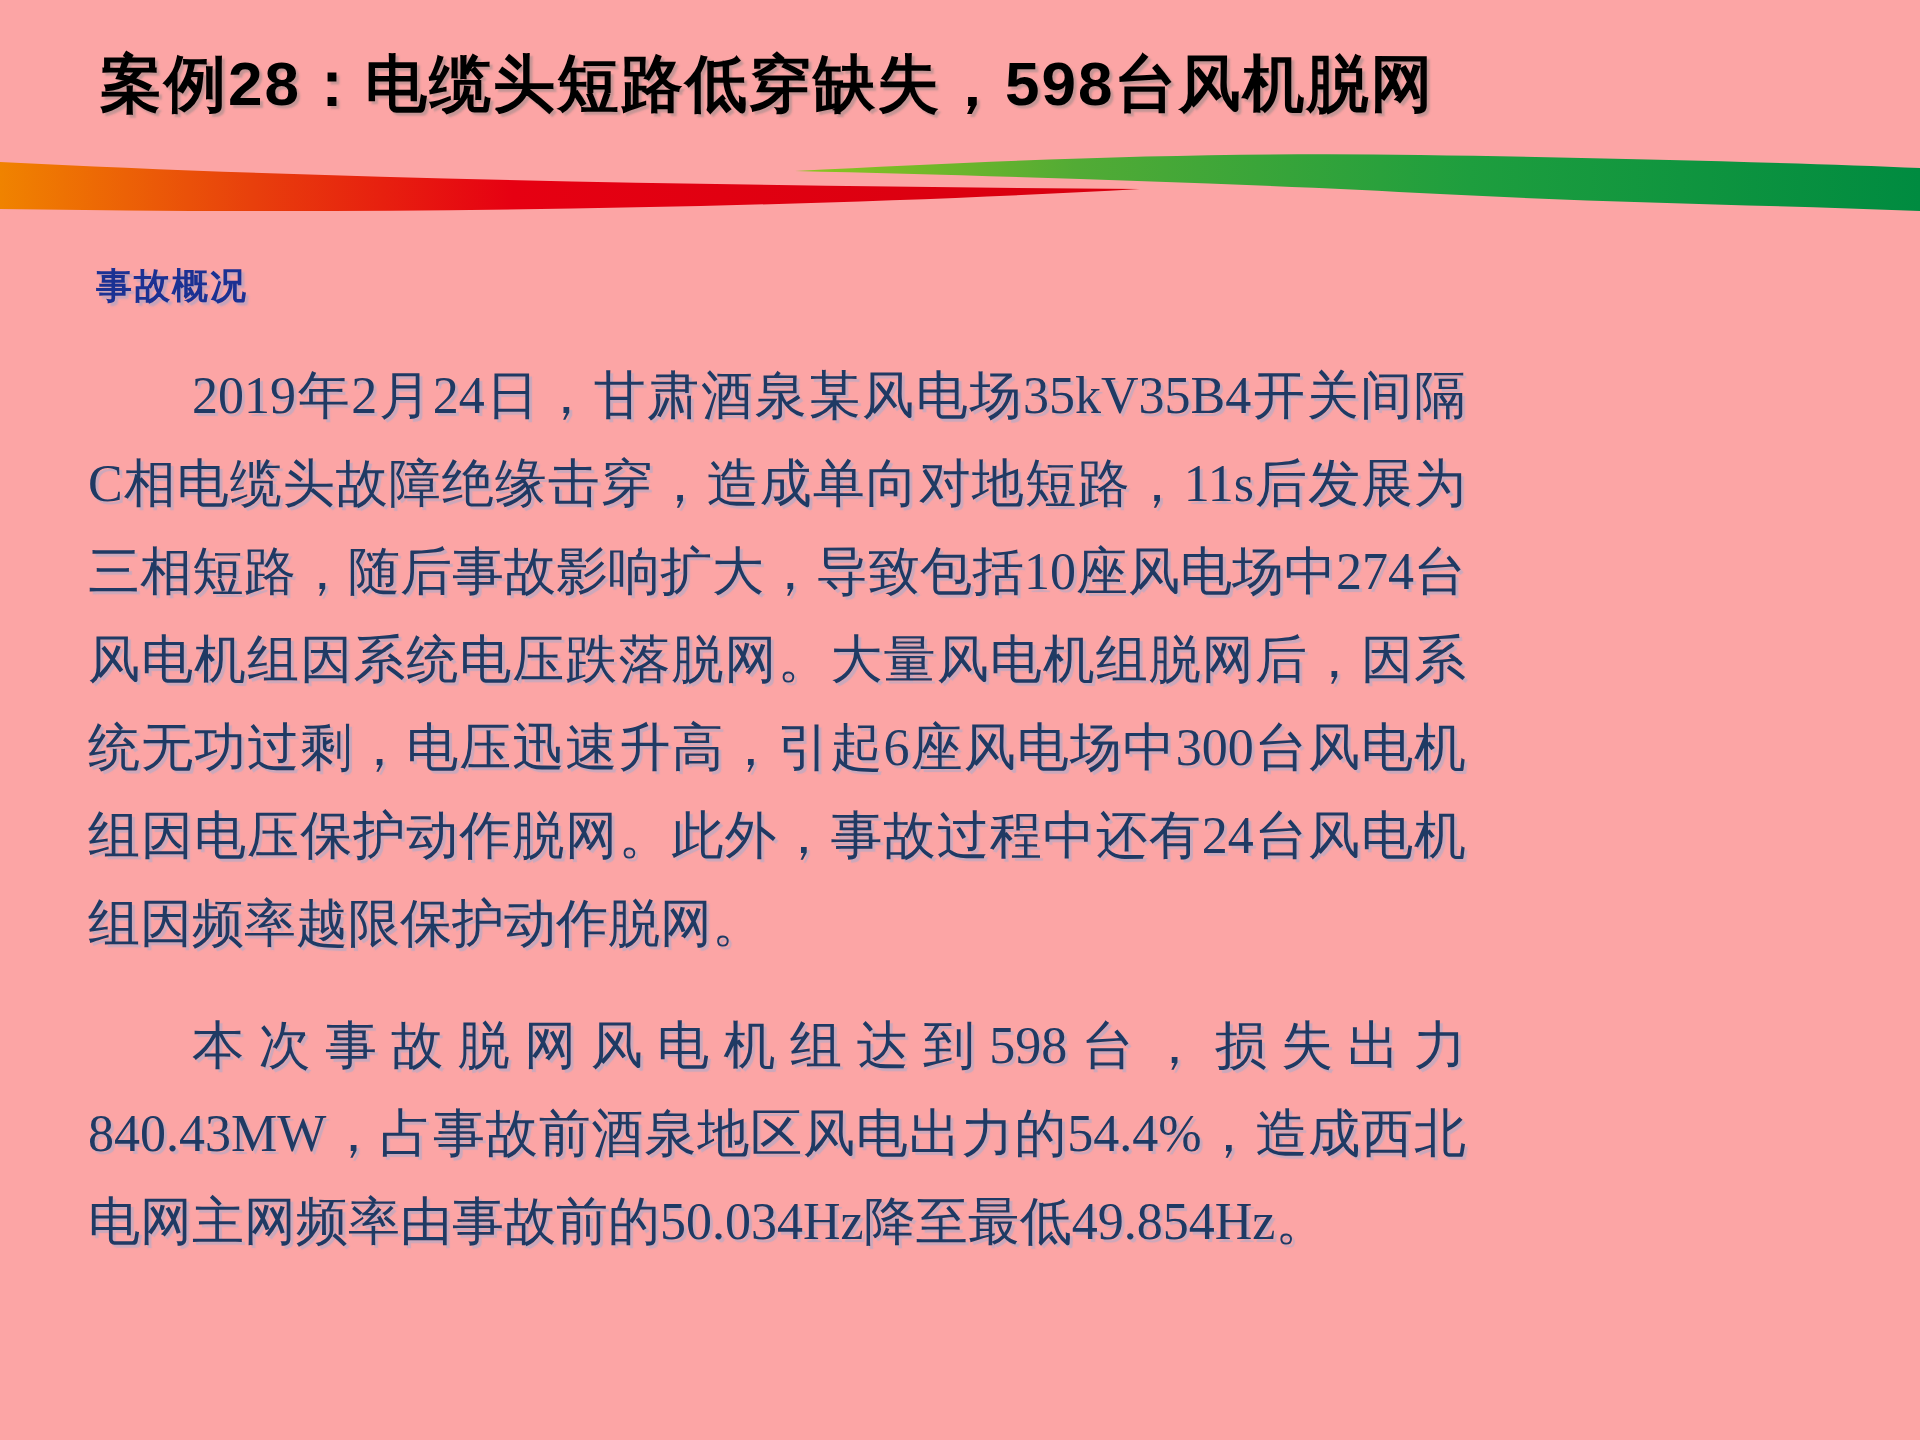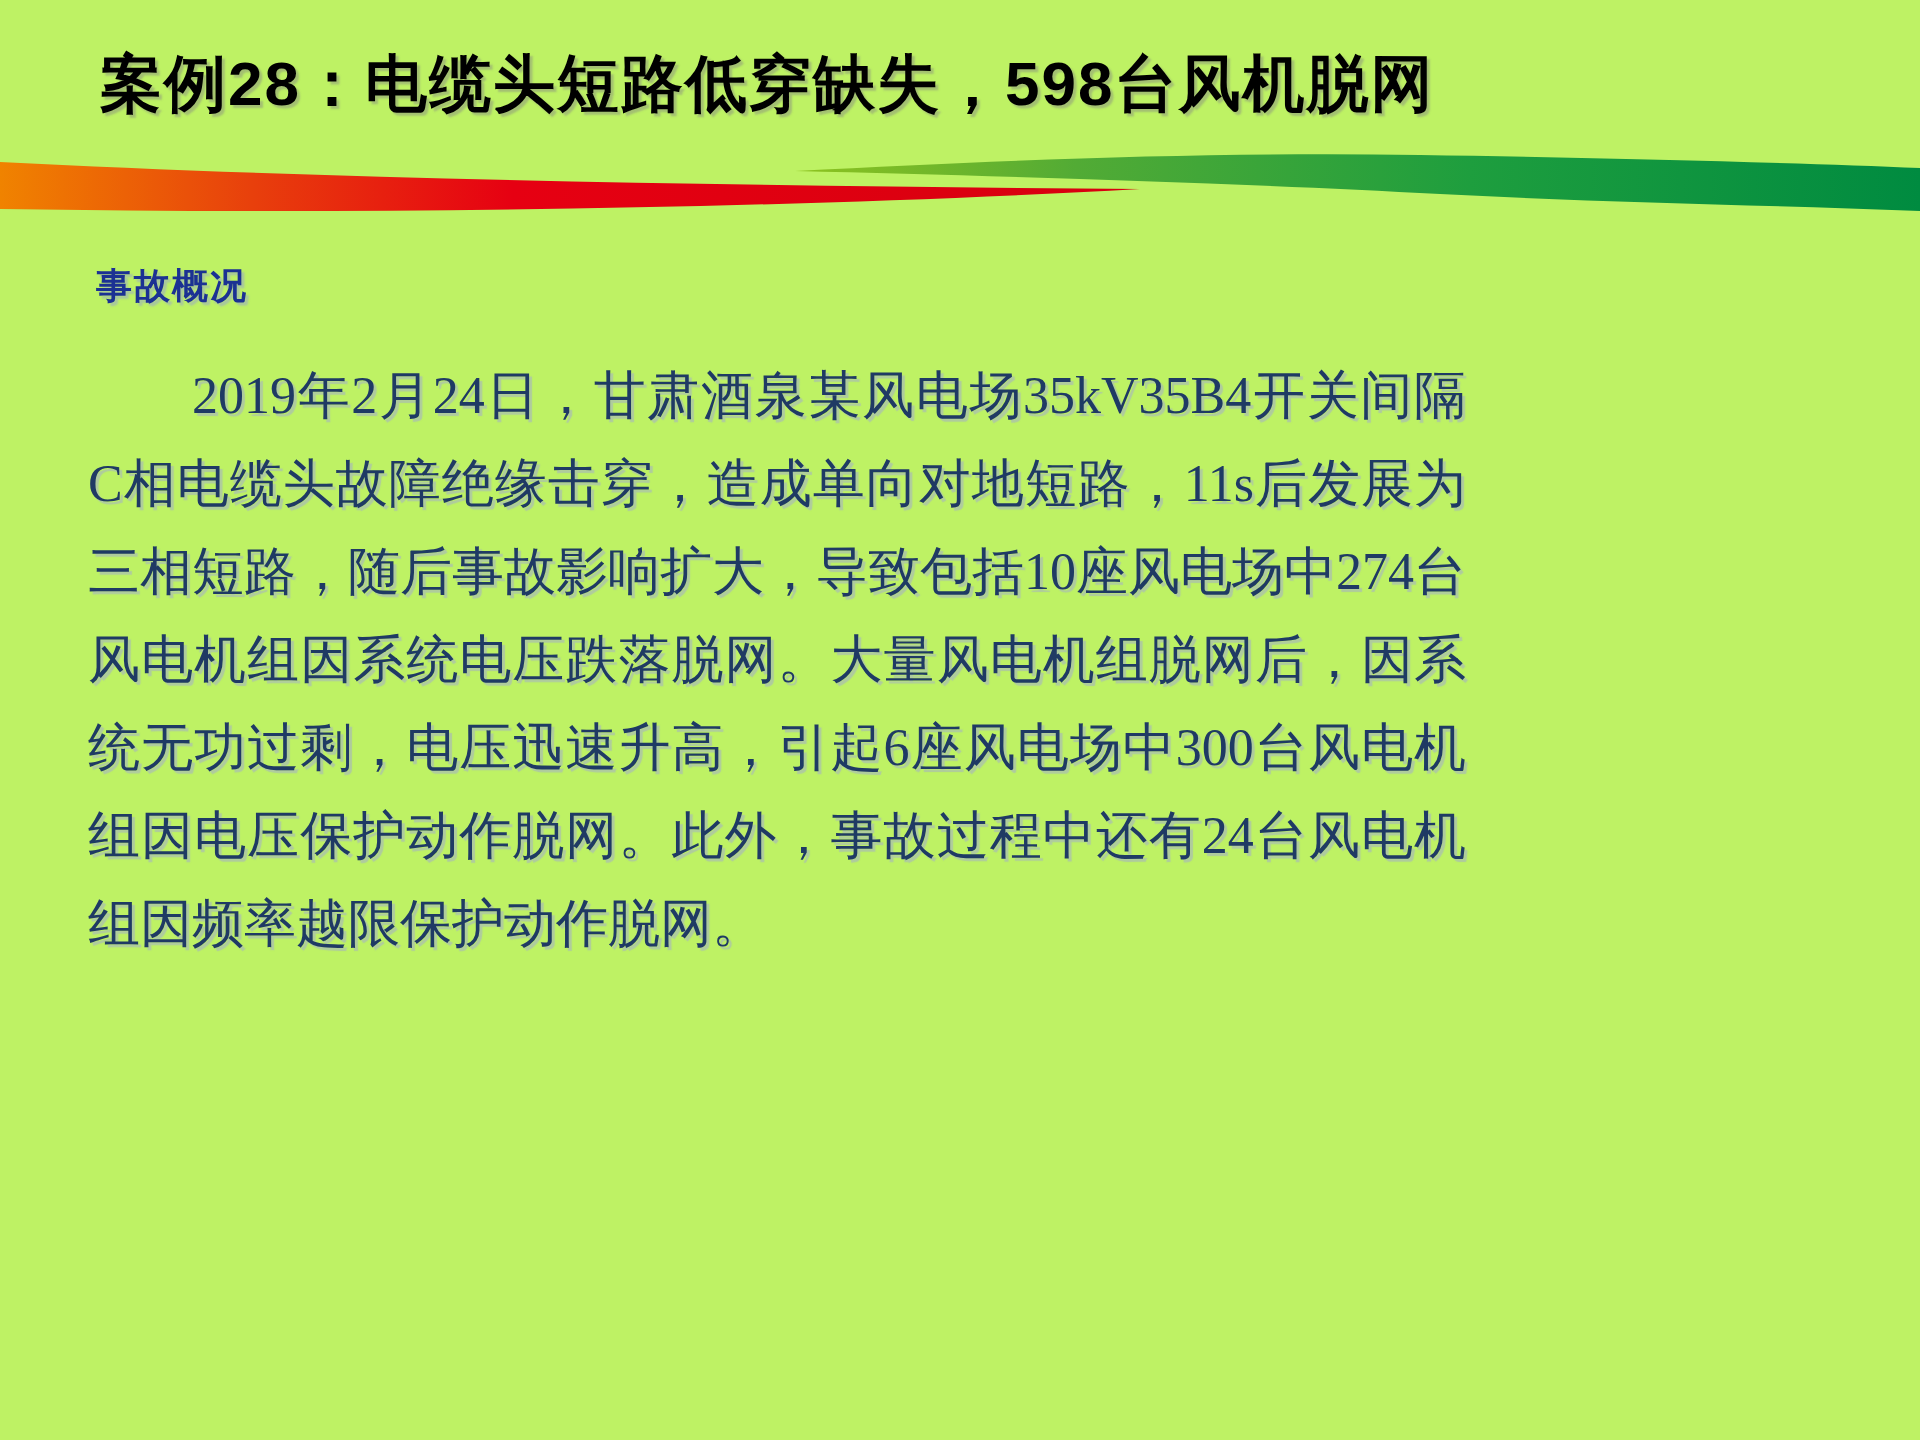--- a/index.html
+++ b/index.html
@@ -4,21 +4,21 @@
 <style>
   html, body {
     margin: 0;
     padding: 0;
     background: #ffffff;
   }
   .slide {
     position: relative;
     width: 1920px;
     height: 1440px;
-    background: #bef264;
+    background: #fca5a5;
     overflow: hidden;
     font-family: "Liberation Sans", sans-serif;
   }
   .slide-title {
     position: absolute;
     left: 100px;
     top: 42px;
     font-size: 62px;
     font-weight: bold;
     color: #000000;
@@ -84,15 +84,16 @@
       </linearGradient>
     </defs>
     <path d="M 0,38 C 350,56 760,62 1140,65 C 800,84 380,91 0,85 Z" fill="url(#gradRed)"></path>
     <path d="M 795,47 C 1020,35 1220,28 1420,31 C 1620,34 1800,39 1920,44 L 1920,87 C 1760,81 1590,78 1440,70 C 1240,59 1000,52 795,47 Z" fill="url(#gradGreen)"></path>
   </svg>
 
   <div class="section-heading">事故概况</div>
 
   <div class="body-text">
     <p>2019年2月24日，甘肃酒泉某风电场35kV35B4开关间隔C相电缆头故障绝缘击穿，造成单向对地短路，11s后发展为三相短路，随后事故影响扩大，导致包括10座风电场中274台风电机组因系统电压跌落脱网。大量风电机组脱网后，因系统无功过剩，电压迅速升高，引起6座风电场中300台风电机组因电压保护动作脱网。此外，事故过程中还有24台风电机组因频率越限保护动作脱网。</p>
+    <p>本次事故脱网风电机组达到598台，损失出力840.43MW，占事故前酒泉地区风电出力的54.4%，造成西北电网主网频率由事故前的50.034Hz降至最低49.854Hz。</p>
   </div>
 
 </div>
 
 </body></html>

